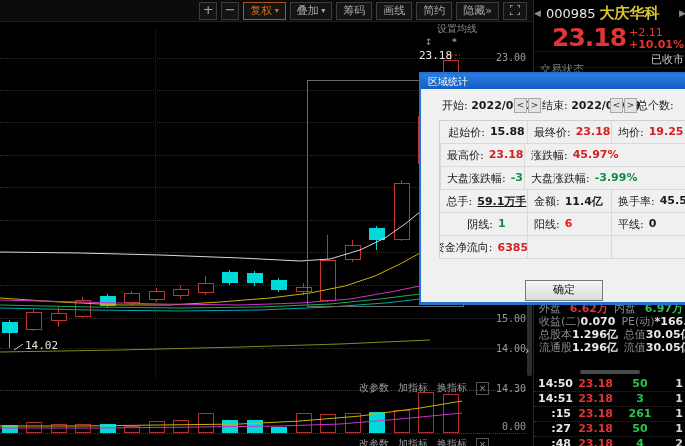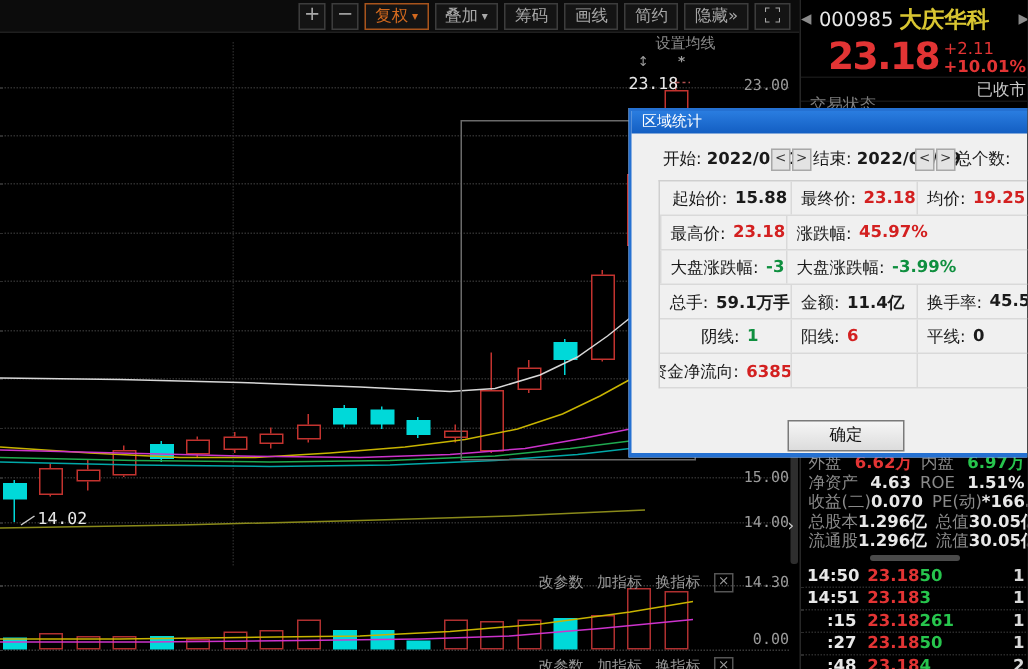--- a/index.html
+++ b/index.html
@@ -65,21 +65,21 @@
   .st-l{color:#8a8a8a;white-space:nowrap;}
   .st-v{font-weight:bold;white-space:nowrap;}
   .st-v1{margin-left:auto;} .st-l2{margin-left:6px;text-align:right;} .st-v2{margin-left:auto;}
   #divider-handle{position:absolute;left:46px;top:370px;width:60px;height:4px;background:#4a4a4a;
                   border-radius:2px;}
   #ticks{position:absolute;left:0;top:377px;width:152px;}
   .tk-row{display:flex;height:14px;line-height:13px;font-size:11px;font-weight:bold;
           border-bottom:1px dotted #2a2a2a;padding:0 3px 0 4px;}
   .tk-t{width:33px;text-align:right;color:#e8e8e8;}
   .tk-p{width:42px;text-align:right;color:#e23434;}
-  .tk-v{flex:1;text-align:left;color:#27c54d;}
+  .tk-v{flex:1;text-align:center;color:#27c54d;}
   .tk-n{width:16px;text-align:right;color:#d8d8d8;}
 
   
   #dialog{position:absolute;left:419px;top:72px;width:290px;height:233px;background:#f0f0f0;
           border:2px solid #2571d2;border-bottom-width:3px;box-sizing:border-box;z-index:50;
           font-size:11px;color:#1a1a1a;}
   #dlg-title{height:15px;line-height:15px;background:linear-gradient(#2a7de0,#135ec2);
              color:#fff;font-size:10px;padding-left:7px;}
   .dlg-daterow{position:absolute;top:24px;left:0;right:0;height:16px;}
   .dlg-daterow .grp{position:absolute;white-space:nowrap;}
@@ -248,26 +248,20 @@
       <span class="val">已收市</span>
     </div>
     <div id="stats">
         <div class="st-row">
           <span class="st-l">外盘</span>
           <span class="st-v st-v1" style="color: rgb(226, 52, 52);">6.62万</span>
           <span class="st-l st-l2">内盘</span>
           <span class="st-v st-v2" style="color: rgb(39, 197, 77);">6.97万</span>
         </div>
         <div class="st-row">
-          <span class="st-l">净资产</span>
-          <span class="st-v st-v1" style="color: rgb(232, 232, 232);">4.63</span>
-          <span class="st-l st-l2">ROE</span>
-          <span class="st-v st-v2" style="color: rgb(232, 232, 232);">1.51%</span>
-        </div>
-        <div class="st-row">
           <span class="st-l">收益(二)</span>
           <span class="st-v st-v1" style="color: rgb(232, 232, 232);">0.070</span>
           <span class="st-l st-l2">PE(动)</span>
           <span class="st-v st-v2" style="color: rgb(232, 232, 232);">*166.46</span>
         </div>
         <div class="st-row">
           <span class="st-l">总股本</span>
           <span class="st-v st-v1" style="color: rgb(232, 232, 232);">1.296亿</span>
           <span class="st-l st-l2">总值</span>
           <span class="st-v st-v2" style="color: rgb(232, 232, 232);">30.05亿</span>
@@ -367,21 +361,21 @@
             <span class="dlg-val" style="color: rgb(15, 143, 63);">-3.03%</span>
           </div>
           <div class="dlg-cell c3">
             <span class="dlg-lbl">大盘涨跌幅:</span>
             <span class="dlg-val" style="color: rgb(15, 143, 63);">-3.99%</span>
           </div>
         </div>
         <div class="dlg-row">
           <div class="dlg-cell c1">
             <span class="dlg-lbl">总手:</span>
-            <span class="dlg-val" style="color: rgb(26, 26, 26);">59.1万手</span>
+            <span class="dlg-val" style="color: rgb(26, 26, 26); text-decoration: underline;">59.1万手</span>
           </div>
           <div class="dlg-cell c2">
             <span class="dlg-lbl">金额:</span>
             <span class="dlg-val" style="color: rgb(26, 26, 26);">11.4亿</span>
           </div>
           <div class="dlg-cell c3">
             <span class="dlg-lbl">换手率:</span>
             <span class="dlg-val" style="color: rgb(26, 26, 26);">45.58%</span>
           </div>
         </div>

